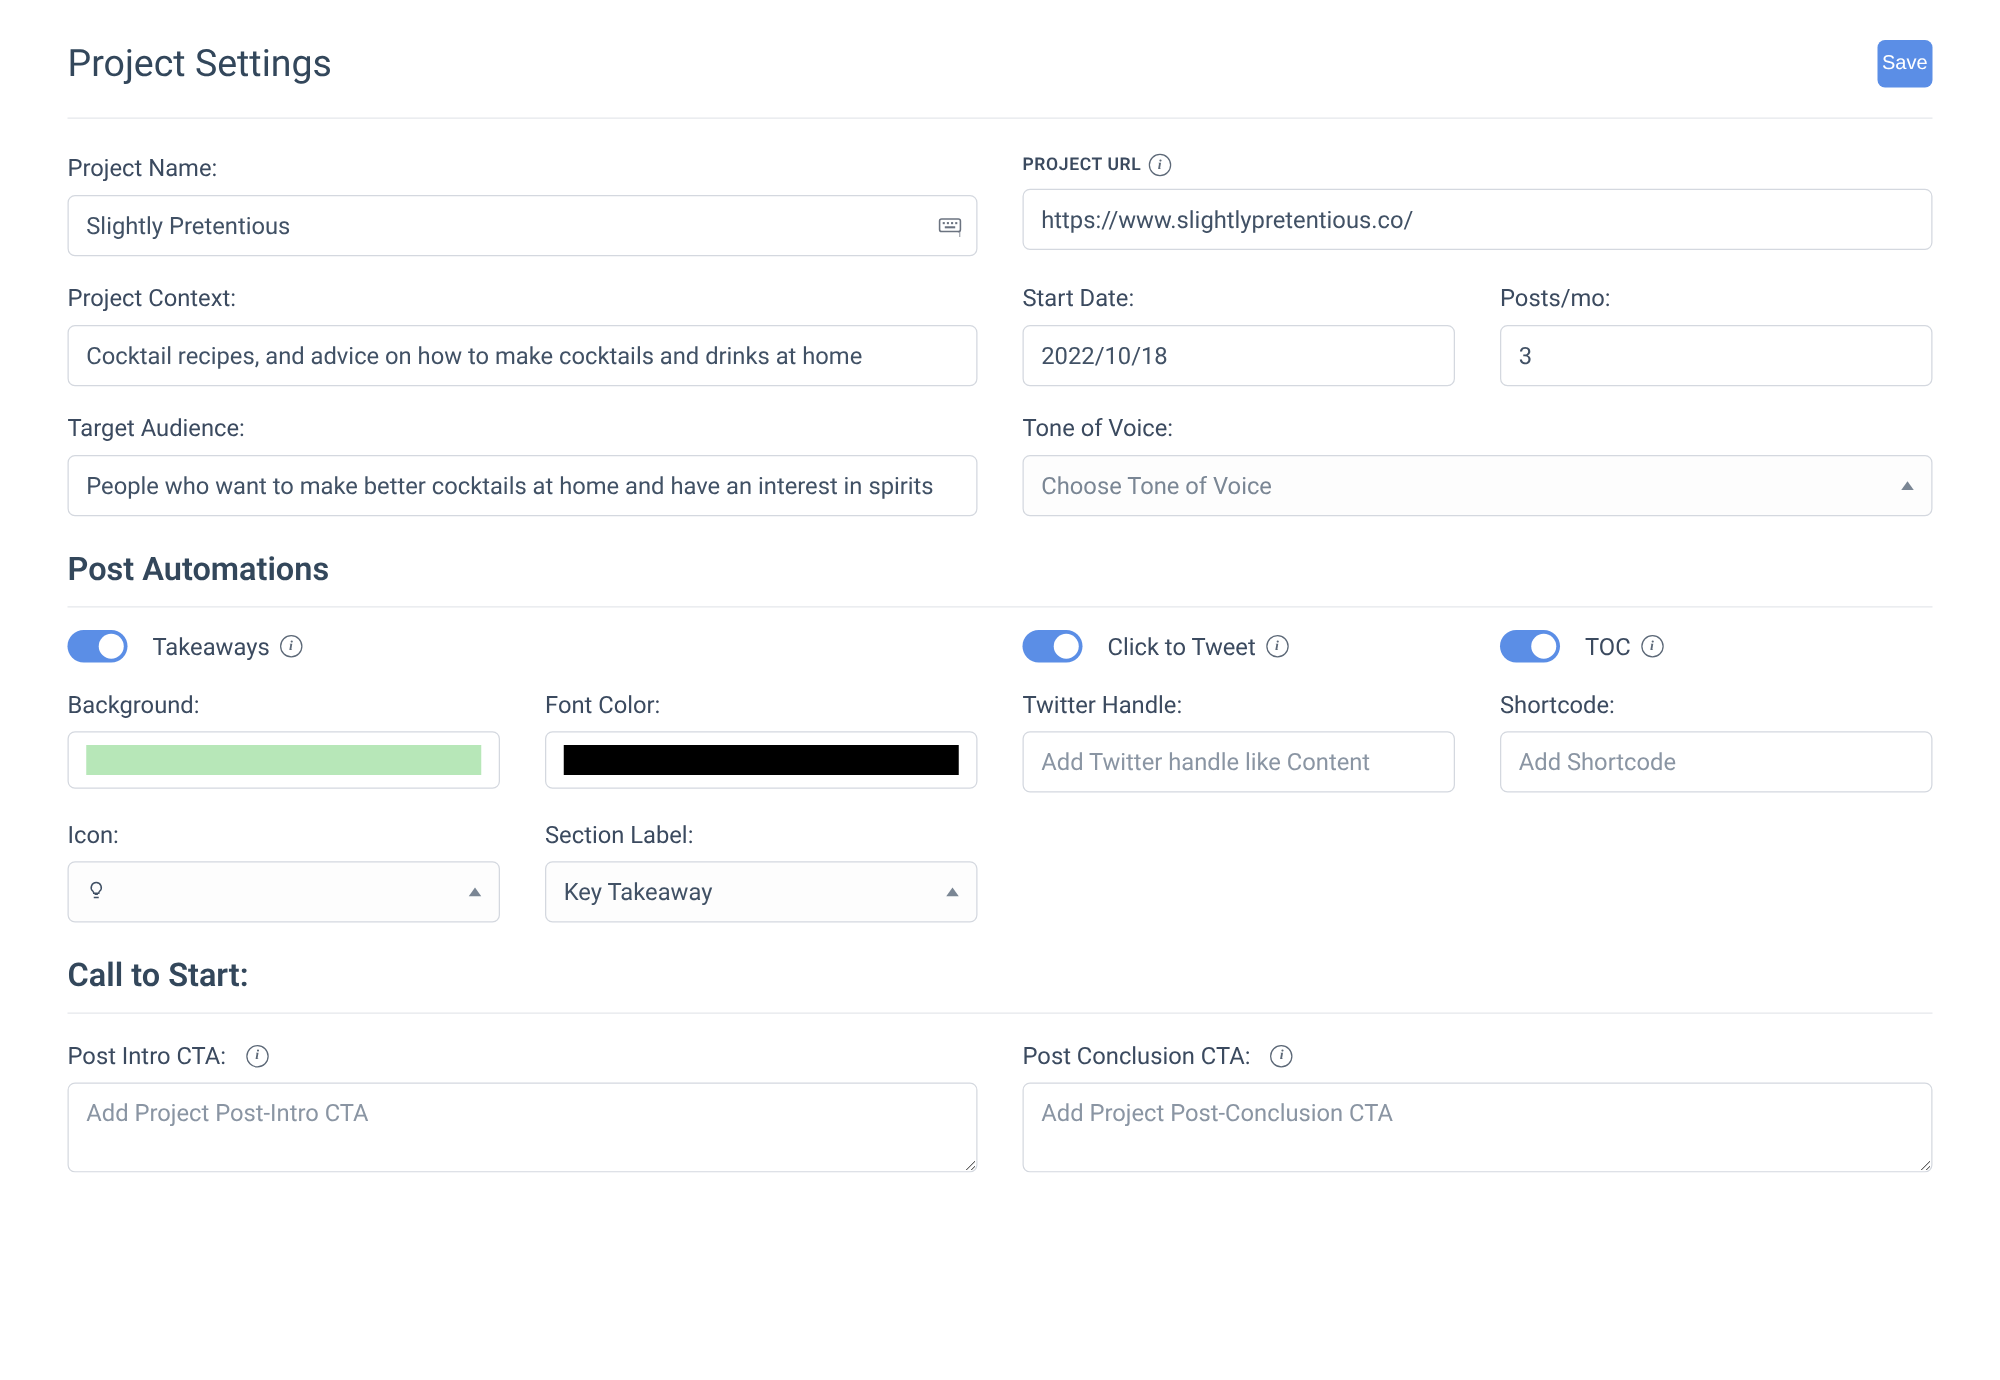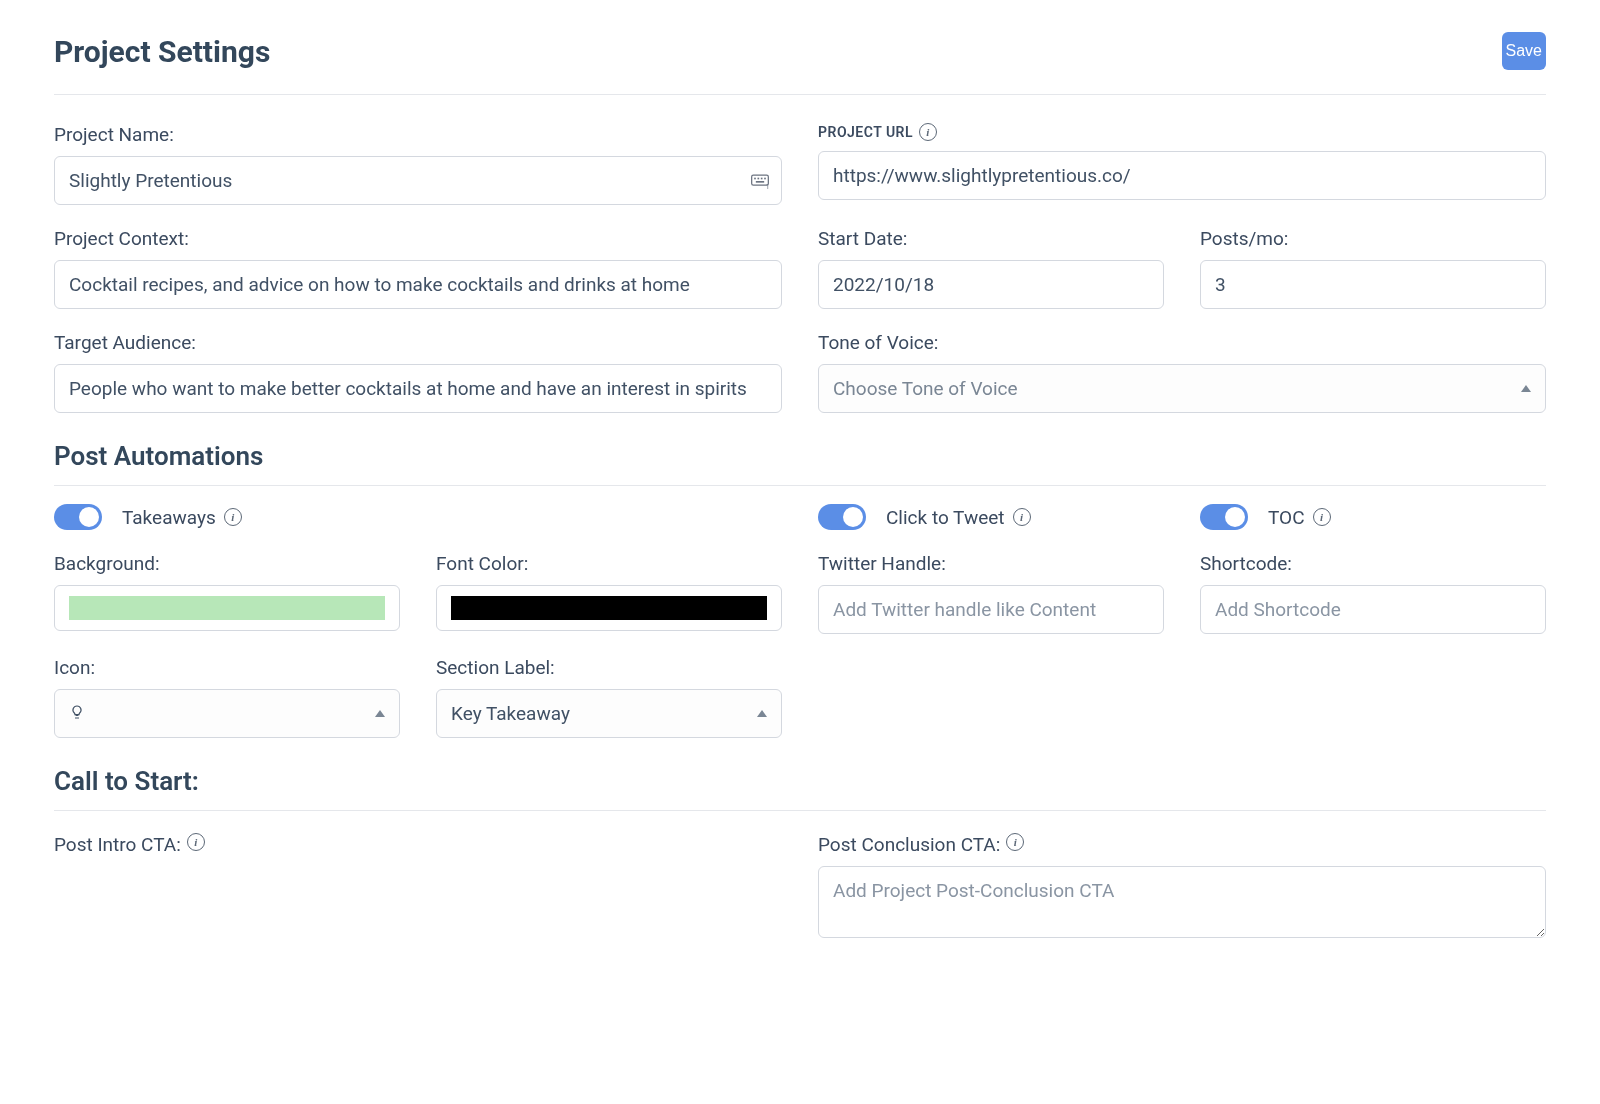--- a/index.html
+++ b/index.html
@@ -13,21 +13,21 @@
   .header-row {
     display: flex;
     justify-content: space-between;
     align-items: center;
     padding-bottom: 24px;
     border-bottom: 1px solid #e5e7eb;
     margin-bottom: 28px;
   }
   h1 {
     font-size: 30px;
-    font-weight: 700;
+    font-weight: 400;
     color: #33475b;
   }
   h2 {
     font-size: 26px;
     font-weight: 600;
     color: #33475b;
     margin-top: 28px;
     padding-bottom: 14px;
     border-bottom: 1px solid #e5e7eb;
   }
@@ -165,21 +165,22 @@
     margin-top: 22px;
     display: grid;
     grid-template-columns: 1fr 1fr;
     column-gap: 36px;
     row-gap: 22px;
   }
   .label-with-info {
     font-size: 19px;
     color: #3b4a5f;
     display: flex;
-    gap: 6px;
+    align-items: center;
+    gap: 16px;
   }
   textarea.input {
     min-height: 60px;
     resize: both;
   }
   .bulb {
     width: 16px;
     display: inline-block;
   }
 </style>
@@ -323,20 +324,21 @@
 </div>
 
 <h2>Call to Start:</h2>
 
 <div class="cta-grid">
   <div class="field">
     <div class="label-with-info">
       <span>Post Intro CTA:</span>
       <span class="info-icon">i</span>
     </div>
+    <textarea class="input" placeholder="Add Project Post-Intro CTA" style=""></textarea>
   </div>
   <div class="field">
     <div class="label-with-info">
       <span>Post Conclusion CTA:</span>
       <span class="info-icon">i</span>
     </div>
     <textarea class="input" placeholder="Add Project Post-Conclusion CTA" style=""></textarea>
   </div>
 </div>
 

